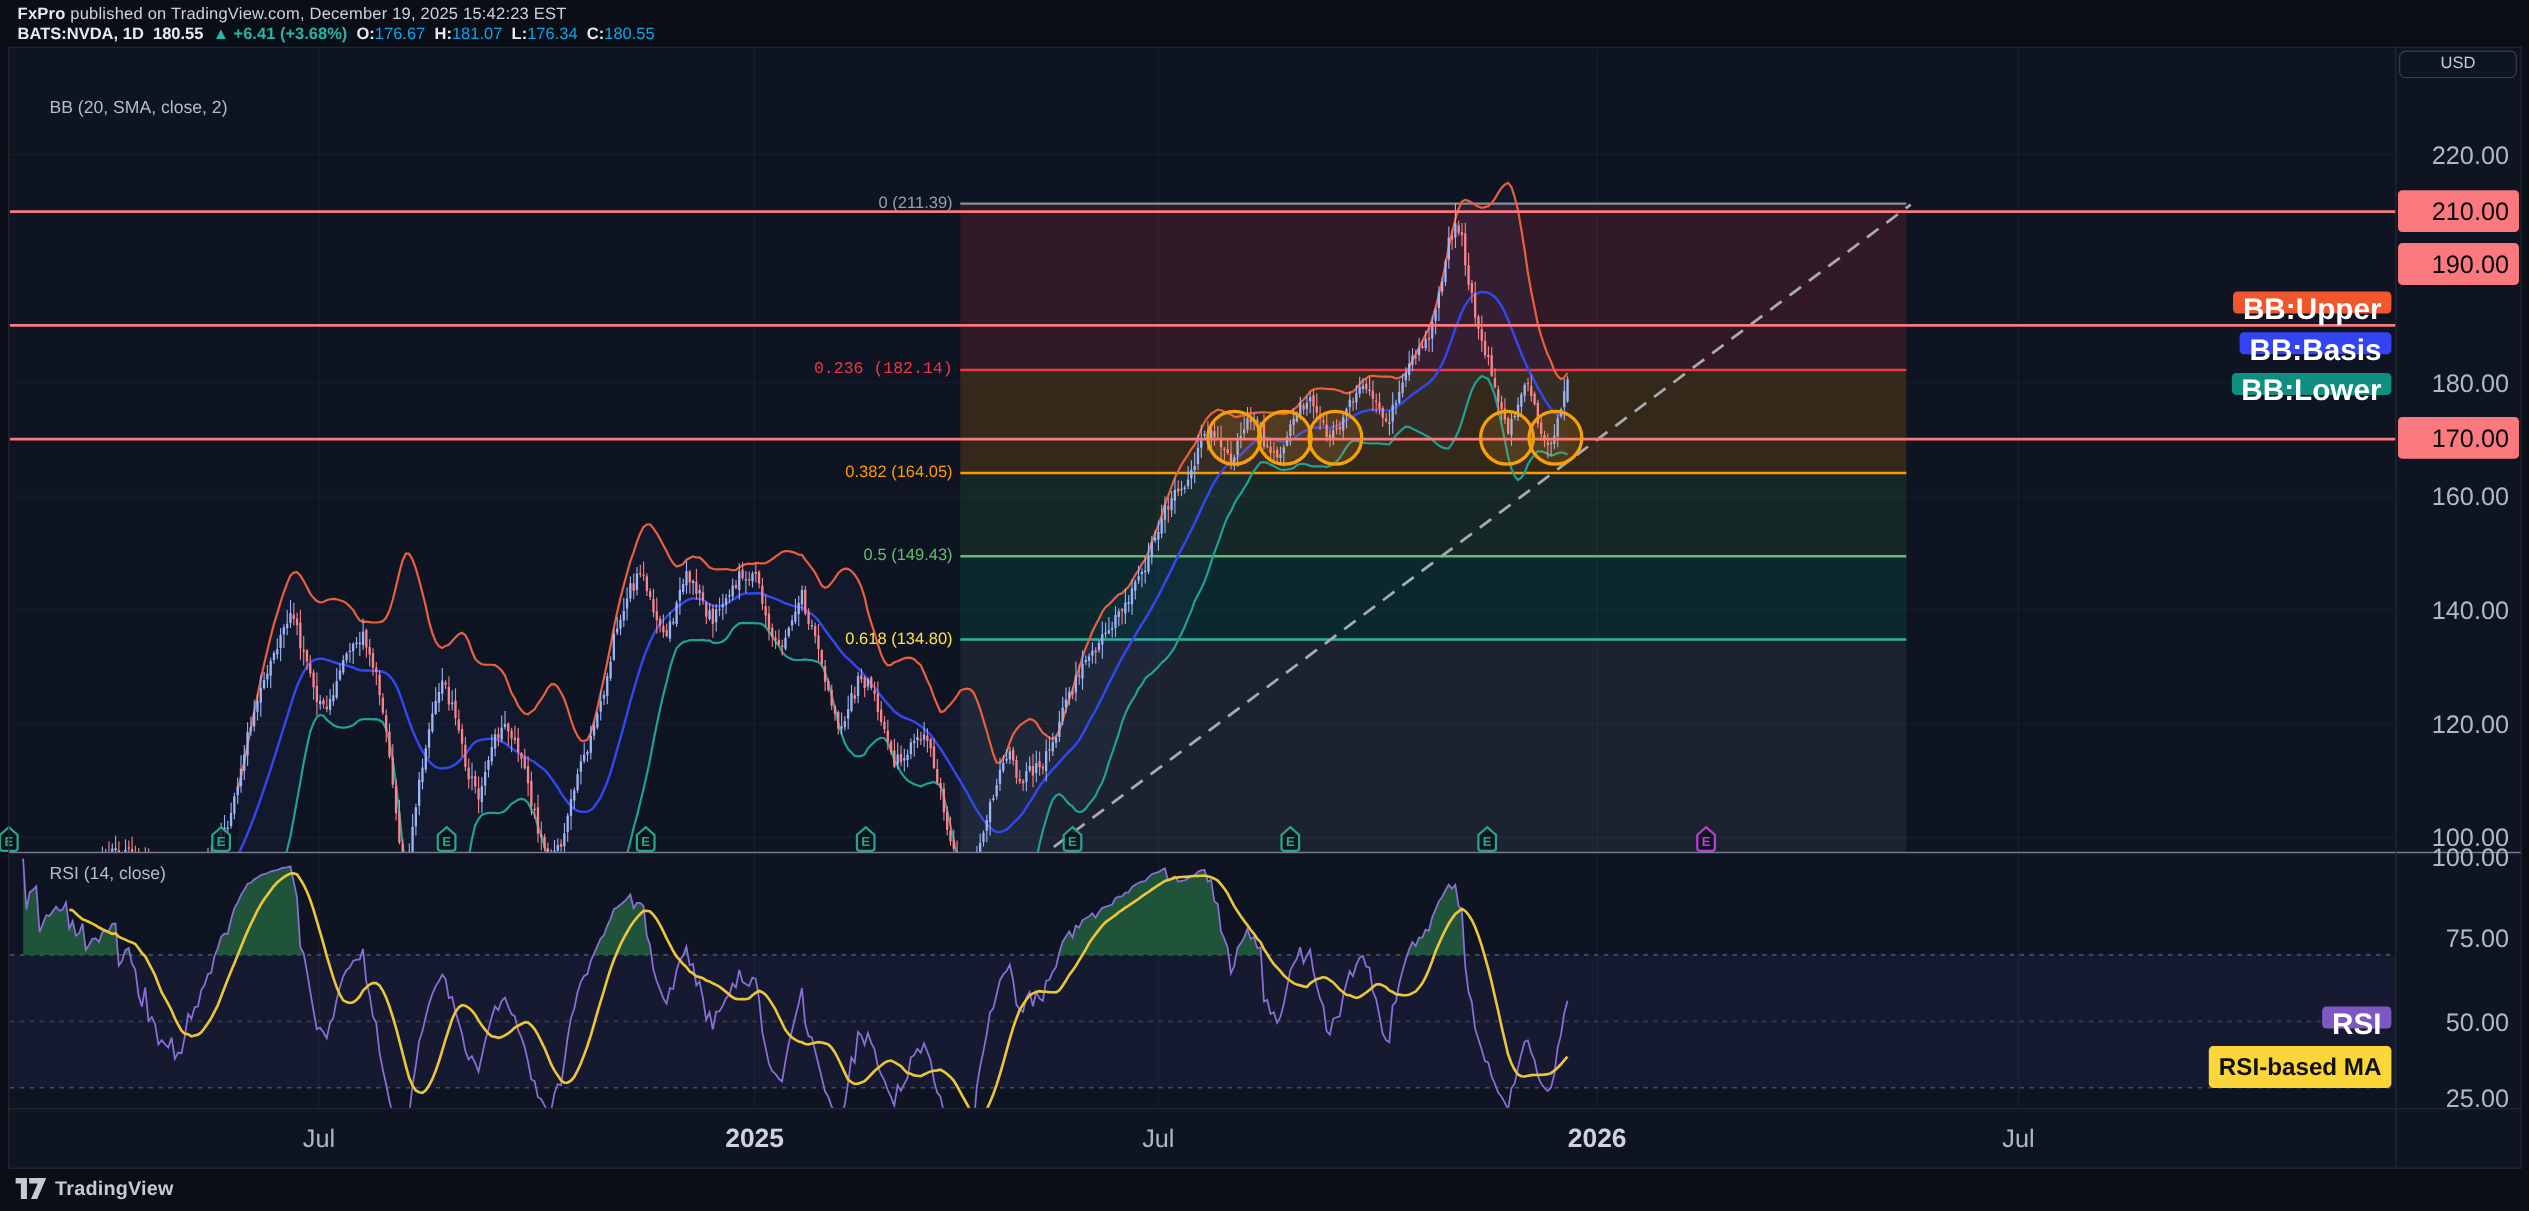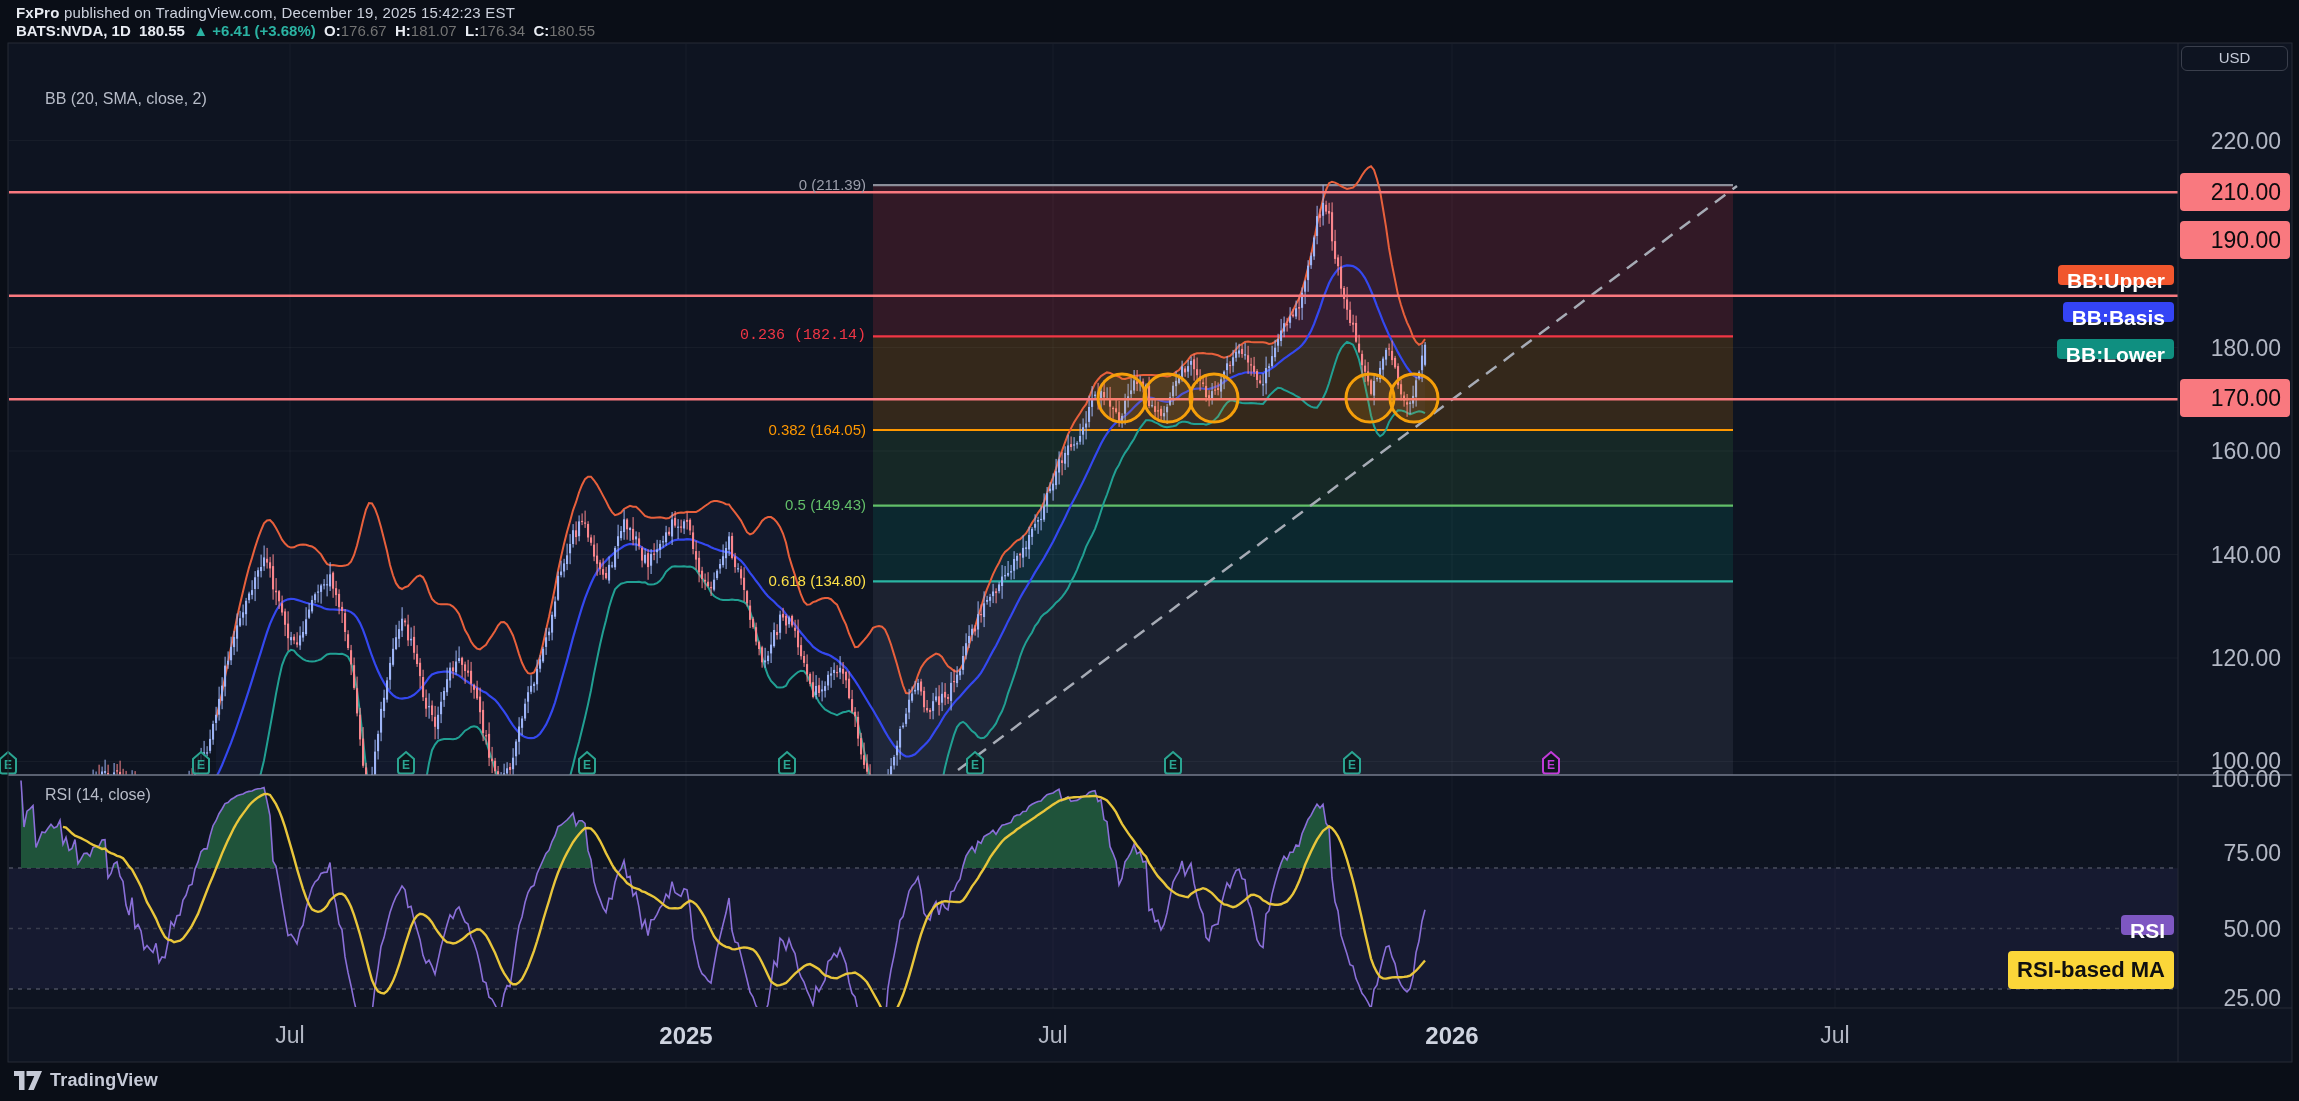--- a/index.html
+++ b/index.html
@@ -5,27 +5,27 @@
   * { margin:0; padding:0; box-sizing:border-box; }
   html,body { background:#0a0e17; }
   body { font-family:"Liberation Sans", sans-serif; }
   .page { position:relative; width:2299px; height:1101px; background:#0a0e17; overflow:hidden; }
   #chart-svg { position:absolute; left:0; top:0; }
   .abs { position:absolute; }
   .hdr1 { left:16px; top:4px; font-size:15px; color:#cdd2de; letter-spacing:.2px; }
   .hdr1 b { color:#e8ebf2; }
   .hdr2 { left:16px; top:22px; font-size:15px; color:#e8ebf2; font-weight:bold; }
   .hdr2 .up { color:#2bb3a3; font-weight:bold; }
-  .hdr2 .v { color:#737373; font-weight:normal; }
+  .hdr2 .v { color:#0ea5e9; font-weight:normal; }
   .ind-label { font-size:16px; color:#b7bcc8; }
   .fib-lbl { font-size:15px; text-align:right; width:170px; }
   .scale-lbl { font-size:23px; color:#b2b7c4; text-align:right; width:120px; right:18px; }
   .badge { left:2180px; width:110px; height:38px; background:#f9797f; color:#0b0b0e;
            font-size:23px; text-align:right; line-height:38px; padding-right:9px; border-radius:4px; }
-  .pill { height:20px; line-height:32px; font-size:21px; font-weight:600; color:#fff;
+  .pill { height:20px; line-height:32px; font-size:27px; font-weight:600; color:#fff;
           padding:0 9px; border-radius:4px; right:125px; }
   .tlabel { width:120px; text-align:center; font-size:23px; color:#b2b7c4; top:1022px; }
   .tyear  { font-size:24px; font-weight:bold; color:#ced3df; }
   .usd-btn { left:2181px; top:46px; width:107px; height:25px; border:1.5px solid #3a3f4c;
              border-radius:6px; color:#c6cbd9; font-size:15px; line-height:22px; text-align:center;
              background:transparent; }
   .footer { left:14px; top:1070px; display:flex; align-items:center; gap:8px;justify-content:center; }
   .footer-txt { font-size:18px; font-weight:bold; color:#c6cad7; letter-spacing:.2px; }
 </style>
 </head>

